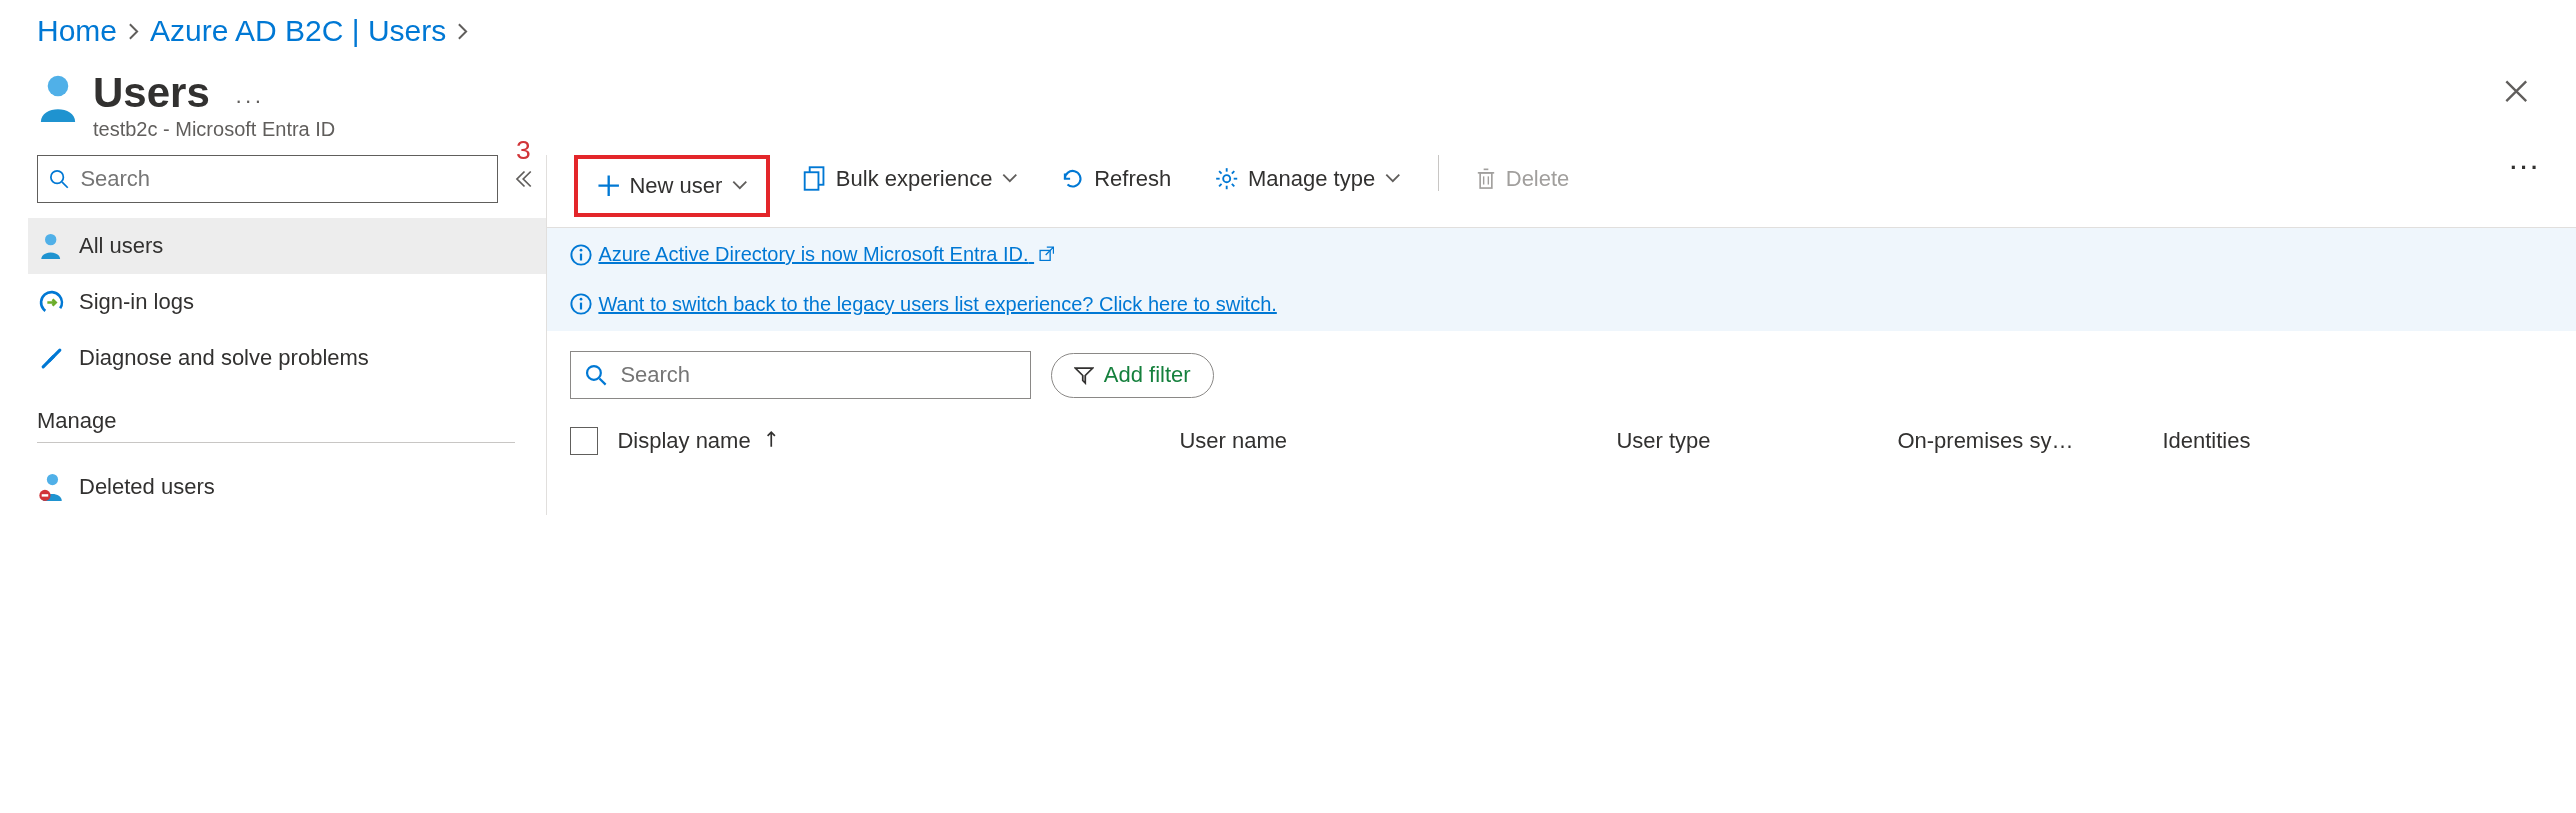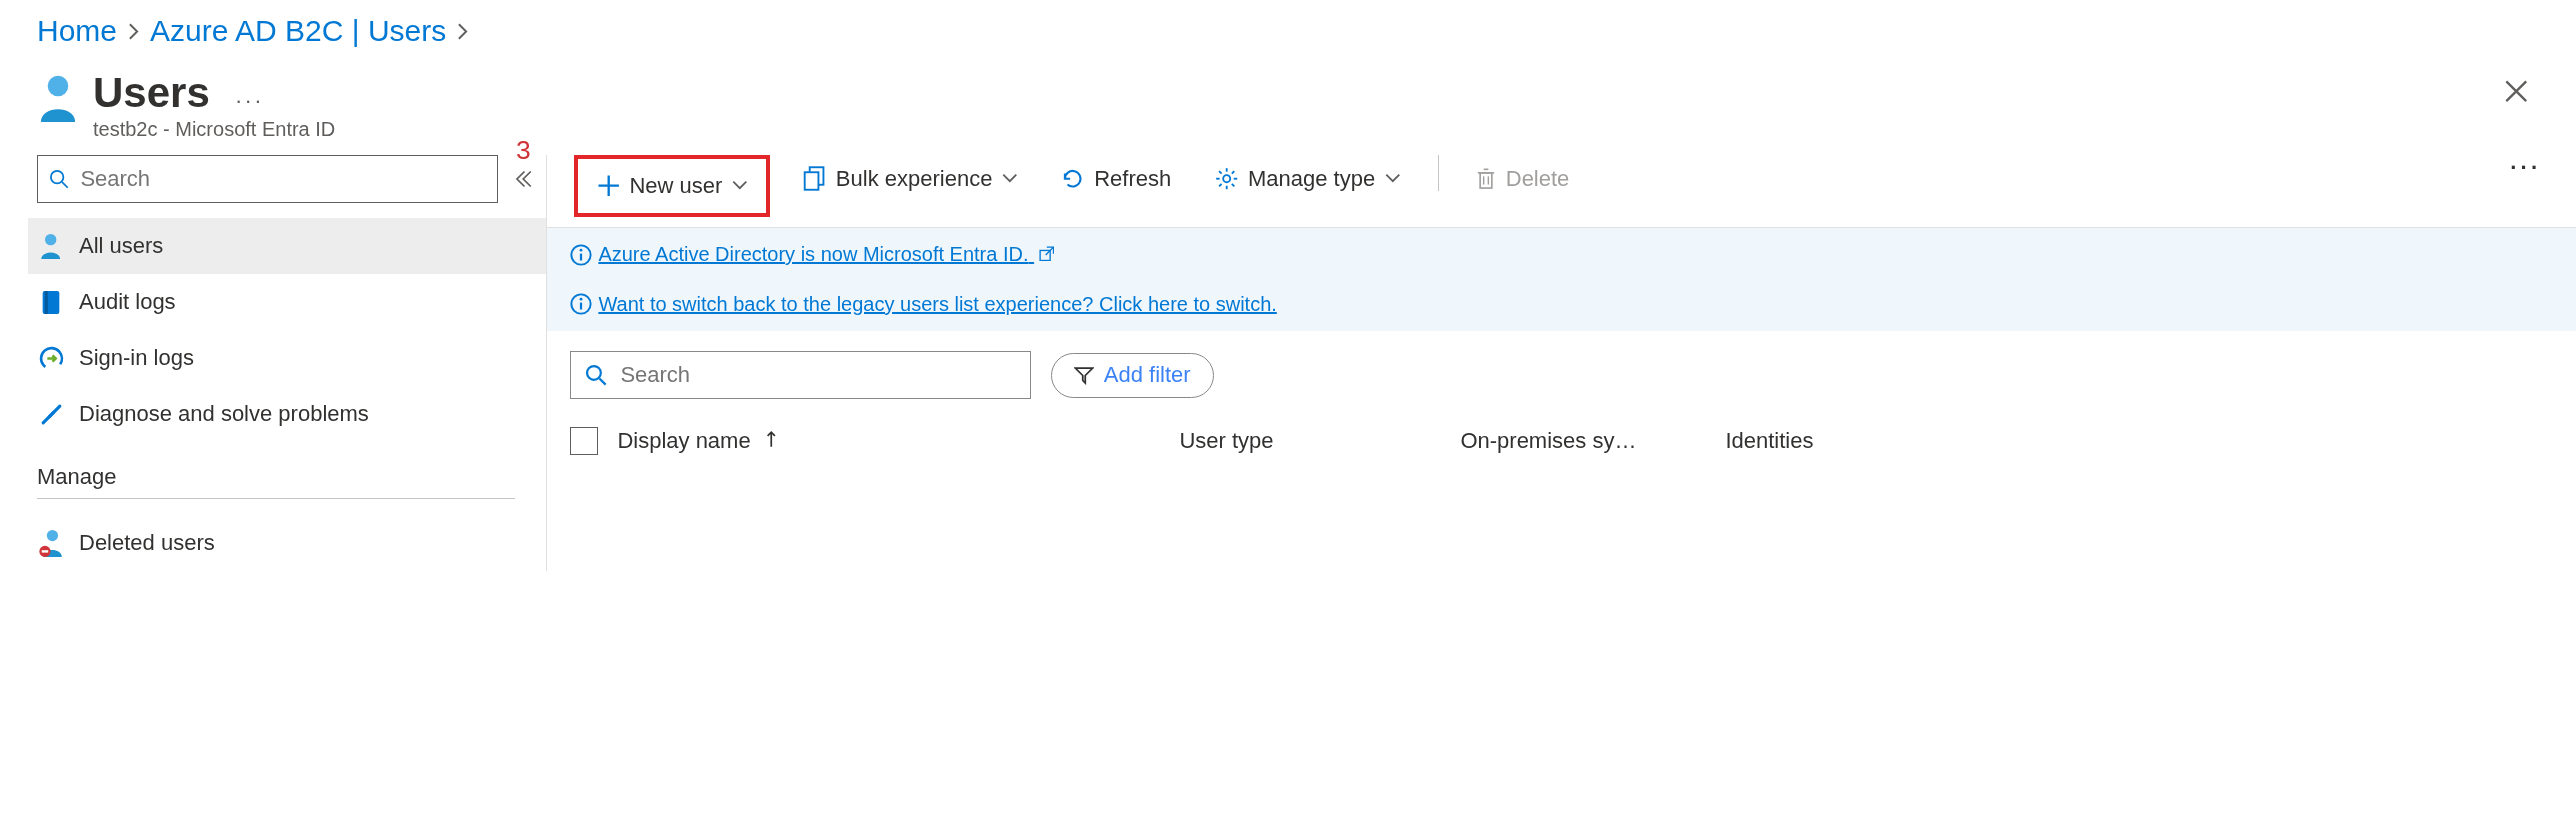--- a/index.html
+++ b/index.html
@@ -159,21 +159,21 @@
     height: 48px; width: 461px;
     display:flex; align-items:center; padding:0 14px; gap:11px;
   }
   .list-search input { border:none; outline:none; font-size:22px; flex:1; color:#605e5c; background:transparent;}
   .pill {
     border: 0.8px solid #8a8886;
     border-radius: 780px;
     height: 45px;
     display:flex; align-items:center; gap:9.4px;
     padding: 0 22px;
-    color:#3b82f6; cursor:pointer; font-size:22px;
+    color:#15803d; cursor:pointer; font-size:22px;
   }
 
   
   .thead {
     display:flex; align-items:center;
     padding: 15.6px 23.4px 23.4px 23.4px;
     color:#323130; font-size:22px; font-weight:400;
   }
   .th-check { width: 47px; }
   .checkbox {
@@ -252,29 +252,20 @@
         <span class="nav-icon">
           <svg width="23.4" height="26.5" viewBox="0 0 24 28">
               <circle cx="12" cy="7" r="6" fill="#50b0e8"></circle>
               <path d="M2 28 C2 18 22 18 22 28 Z" fill="#1f93d0"></path>
             </svg>
         </span>
         <span class="nav-label">All users</span>
       </div>
       <div class="nav-item">
         <span class="nav-icon">
-          <svg width="22" height="25" viewBox="0 0 20 24">
-              <rect x="2" y="1" width="16" height="22" rx="2" fill="#0078d4"></rect>
-              <rect x="4" y="1" width="3" height="22" fill="#005a9e"></rect>
-            </svg>
-        </span>
-        <span class="nav-label">Audit logs</span>
-      </div>
-      <div class="nav-item">
-        <span class="nav-icon">
           <svg width="25" height="25" viewBox="0 0 24 24">
               <circle cx="12" cy="12" r="10" stroke="#0078d4" stroke-width="2.5" fill="none" stroke-dasharray="44 16" transform="rotate(140 12 12)"></circle>
               <path d="M8 12 L16 12 M13 9 L16 12 L13 15" stroke="#6cad2b" stroke-width="2.5" fill="none"></path>
             </svg>
         </span>
         <span class="nav-label">Sign-in logs</span>
       </div>
       <div class="nav-item">
         <span class="nav-icon">
           <svg width="25" height="25" viewBox="0 0 24 24">
@@ -446,19 +437,20 @@
         <div class="checkbox"></div>
       </div>
       <div class="th col-display">
         <span>Display name</span>
         <span class="sort-up">
           <svg width="12.5" height="17" viewBox="0 0 10 14" style="display:inline">
               <path d="M5 1 L5 13 M2 4 L5 1 L8 4" stroke="#323130" stroke-width="1.4" fill="none"></path>
             </svg>
         </span>
       </div>
+      <div class="th col-user">User name</div>
       <div class="th col-type">User type</div>
       <div class="th col-onprem">On-premises sy…</div>
       <div class="th col-ident">Identities</div>
     </div>
   </div>
 </div>
 
 
 </body></html>

